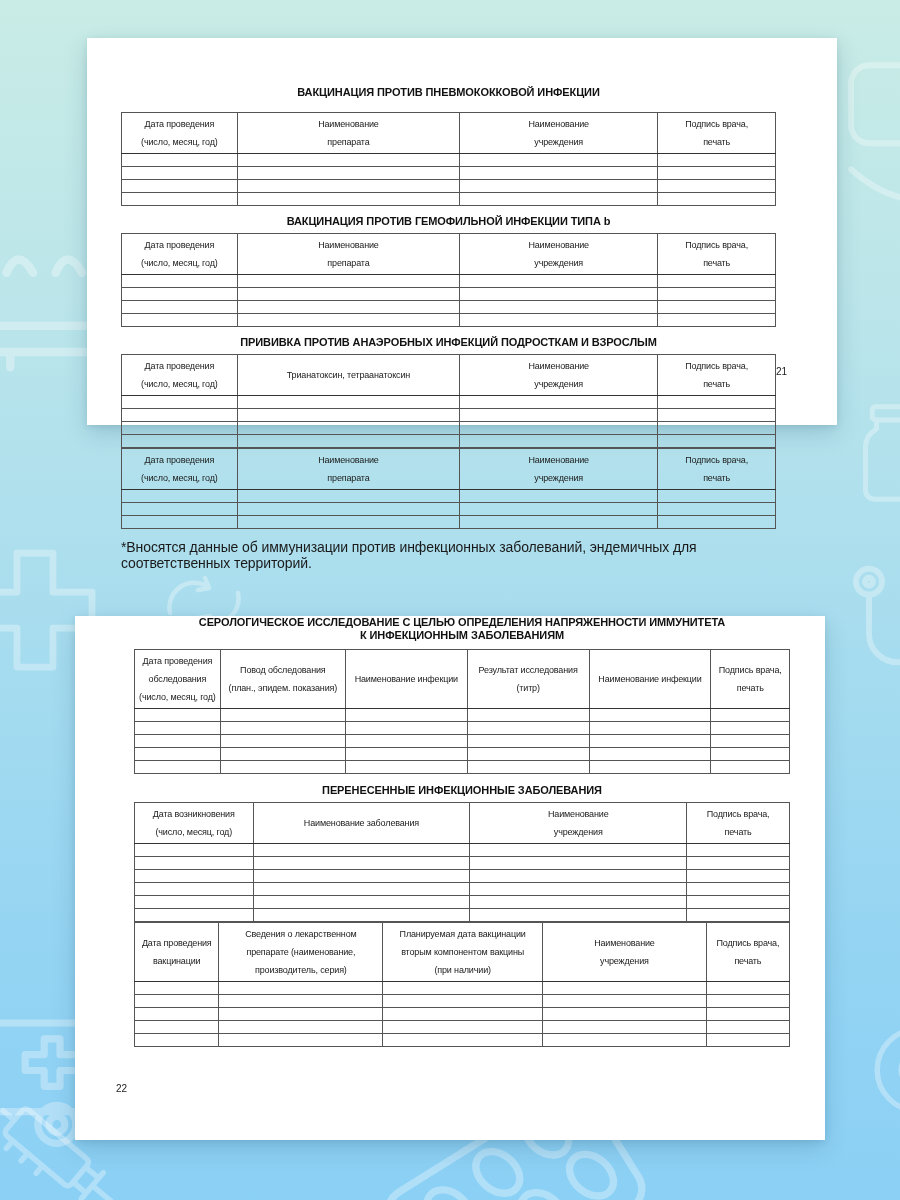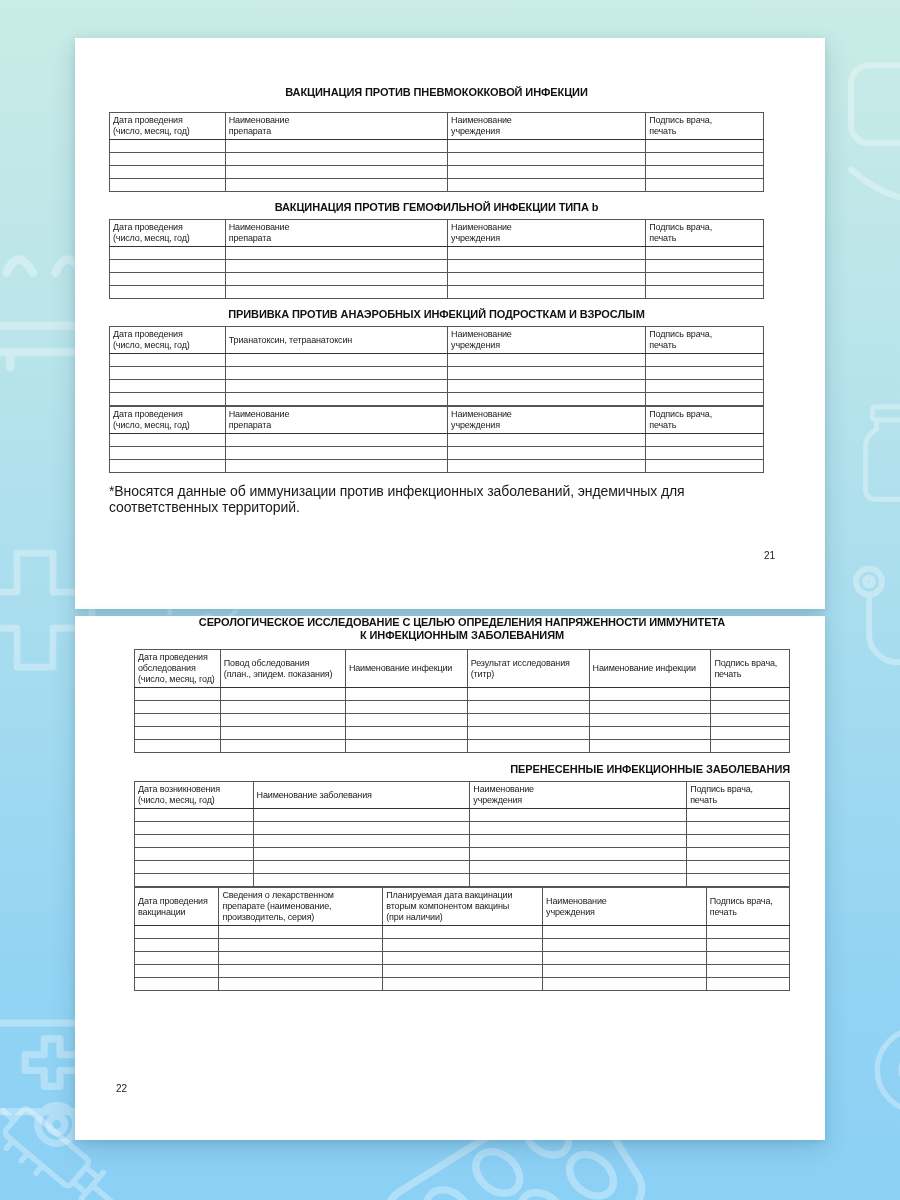--- a/index.html
+++ b/index.html
@@ -14,45 +14,45 @@
   
   .bg-icons { position:absolute; inset:0; pointer-events:none; }
   .bg-icons svg { position:absolute; opacity:.32; }
   .bg-icons svg * { fill:none; stroke:#ffffff; stroke-width:4.5; stroke-linecap:round; stroke-linejoin:round; }
 
   
   .page {
     position:absolute; left:75px; width:750px; background:#ffffff;
     box-shadow:0 8px 22px rgba(30,80,110,.20), 0 2px 6px rgba(30,80,110,.12);
   }
-  .page-1 { top:38px;  height:571px; }
+  .page-1 { top:38px;  height:387px;margin-left:12px; }
   .page-2 { top:616px; height:524px; }
 
   .content { position:absolute; top:0; }
   .page-1 .content { left:34px; width:655px; }
   .page-2 .content { left:59px; width:656px; }
 
   .sec-title {
     text-align:center; font-weight:bold; color:#111;
     font-size:11px; line-height:13px; letter-spacing:-.1px; white-space:pre-line;
   }
   .page-1 .sec-title.first { margin-top:48px; margin-bottom:13px; }
   .page-1 .sec-title.next  { margin-top:9px;  margin-bottom:5px;text-align:center;  }
   .page-2 .title-sero  { margin-bottom:7px; }
-  .page-2 .title-past  { margin-top:10px; margin-bottom:5px;text-align:right; }
+  .page-2 .title-past  { margin-top:10px; margin-bottom:5px; }
   .page-2 .title-covid { margin-top:12px; margin-bottom:4px; }
 
   table {
     width:100%; border-collapse:collapse; table-layout:fixed;
     border:1.5px solid #333;
   }
   th {
     border:1px solid #555; border-bottom:1.4px solid #333;
-    font-weight:normal; font-size:9px; line-height:11px; color:#1a1a1a;
-    text-align:left; vertical-align:middle; padding:2px 3px;
+    font-weight:normal; font-size:9px; line-height:18px; color:#1a1a1a;
+    text-align:center; vertical-align:middle; padding:2px 3px;
     white-space:pre-line; letter-spacing:-.15px;
   }
   td { border:1px solid #555; height:13px; }
   .page-1 td { height:13px; }
 
   .footnote {
     margin-top:10px; font-size:14px; color:#1a1a1a; letter-spacing:-.1px;
   }
   .page-num { position:absolute; font-size:10px; color:#222; }
   .page-1 .page-num { right:50px; bottom:48px; }

